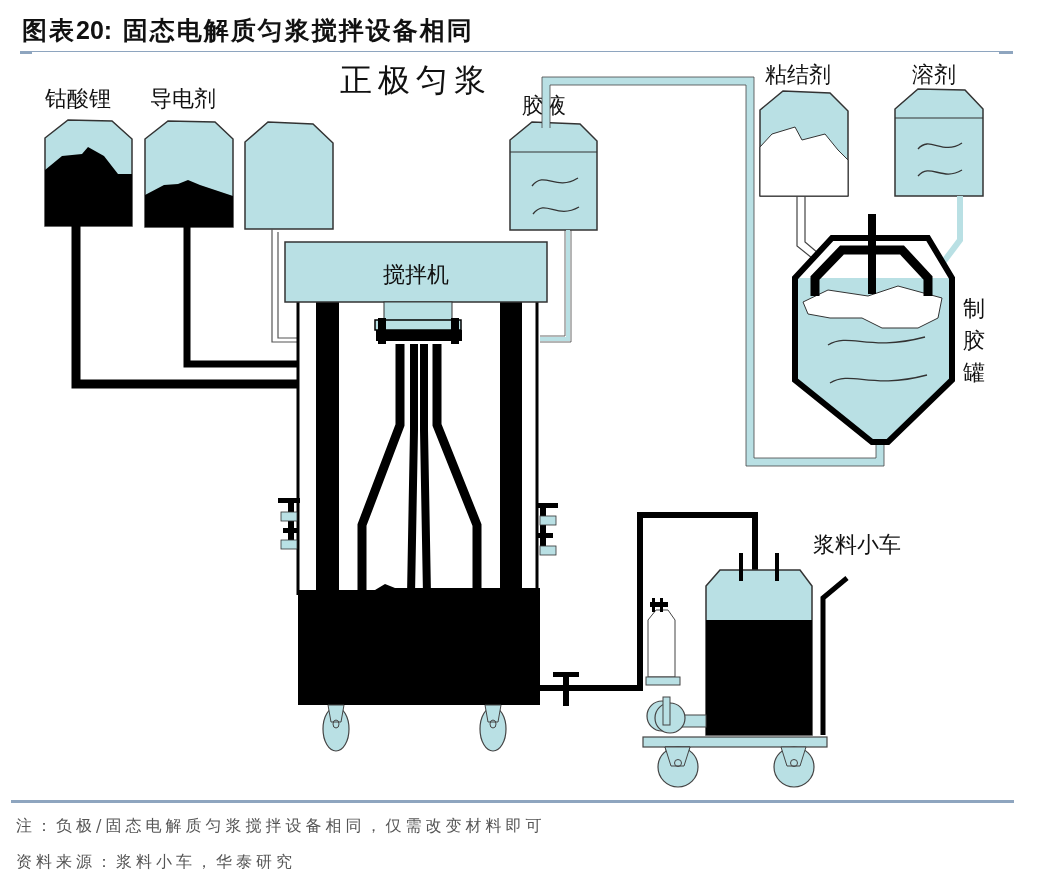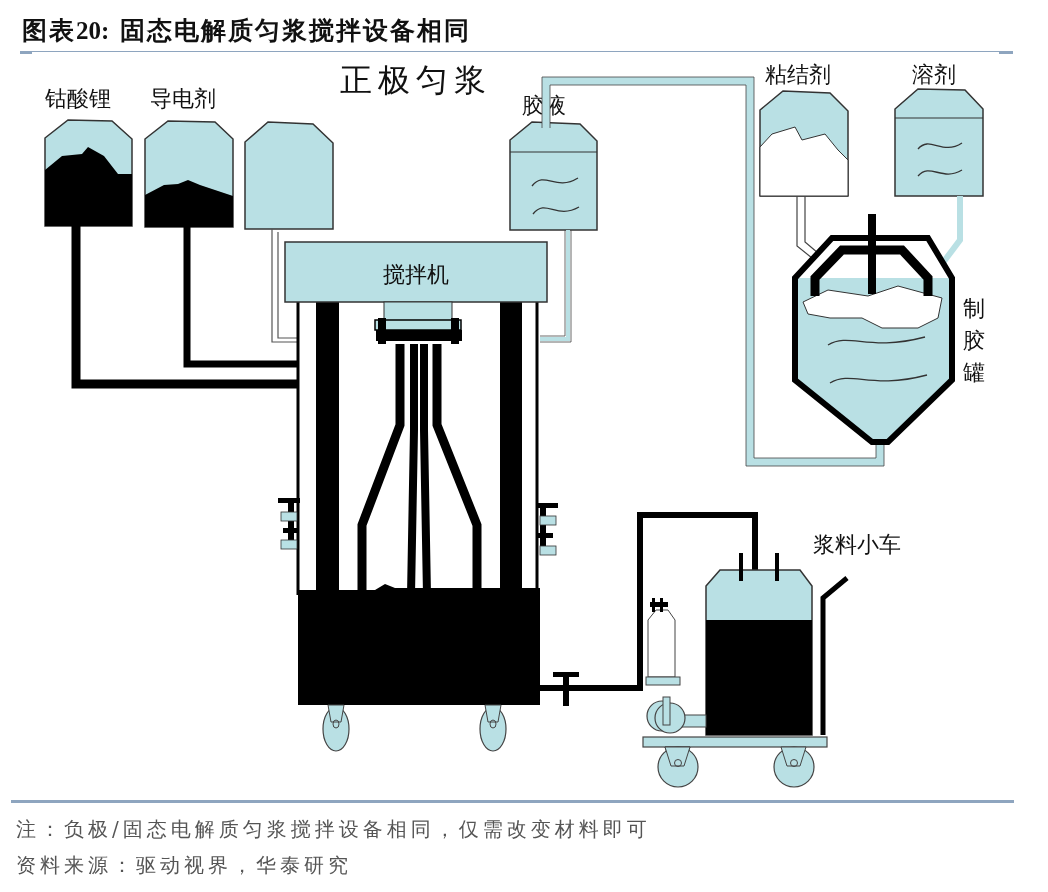--- a/index.html
+++ b/index.html
@@ -1,25 +1,25 @@
 <!DOCTYPE html>
 <html><head>
 <meta charset="utf-8">
 <style>
   html, body { margin: 0; padding: 0; background: #ffffff; }
   body { width: 1048px; height: 892px; position: relative; overflow: hidden;
          font-family: "DejaVu Sans", "Liberation Sans", sans-serif; }
   .fig-title { position: absolute; left: 22px; top: 14px; font-size: 25px; font-weight: bold;
                color: #111; letter-spacing: 2px; font-family: "DejaVu Serif", serif; white-space: nowrap; }
-  .fig-title .num { font-family: Liberation Serif, serif; font-weight: bold; letter-spacing: 0; }
+  .fig-title .num { font-family: Liberation Sans, sans-serif; font-weight: bold; letter-spacing: 0; }
   .rule-top { position: absolute; left: 20px; top: 51px; width: 993px; height: 1px; background: #8ea5bf; }
   .rule-top-l { position: absolute; left: 20px; top: 51px; width: 12px; height: 3px; background: #8ea5bf; }
   .rule-top-r { position: absolute; left: 999px; top: 51px; width: 14px; height: 3px; background: #8ea5bf; }
   .rule-bottom { position: absolute; left: 11px; top: 800px; width: 1003px; height: 3px; background: #8ea5bf; }
-  .note { position: absolute; left: 16px; font-size: 20px; color: #555; letter-spacing: 4px;
+  .note { position: absolute; left: 16px; font-size: 16px; color: #555; letter-spacing: 4px;
           font-family: "DejaVu Serif", serif; white-space: nowrap; }
   .note1 { top: 816px; }
   .note2 { top: 852px; }
   svg#diagram { position: absolute; left: 0; top: 0; }
   svg text { font-family: "DejaVu Sans", "Liberation Sans", sans-serif; fill: #111; }
 </style>
 </head>
 <body>
 
 <div class="fig-title">
@@ -195,13 +195,13 @@
     <g>
       <circle cx="794" cy="767" r="20" fill="#b9e0e4" stroke="#444" stroke-width="1.2"></circle>
       <path d="M781,747 L806,747 L800,766 L787,766 Z" fill="#b9e0e4" stroke="#444" stroke-width="1"></path>
       <circle cx="794" cy="763" r="3.5" fill="none" stroke="#444" stroke-width="1"></circle>
     </g>
   </g>
 </svg>
 
 <div class="rule-bottom"></div>
 <div class="note note1">注：负极/固态电解质匀浆搅拌设备相同，仅需改变材料即可</div>
-<div class="note note2">资料来源：驱动视界，华泰研究</div>
+<div class="note note2">资料来源：浆料小车，华泰研究</div>
 
 </body></html>

